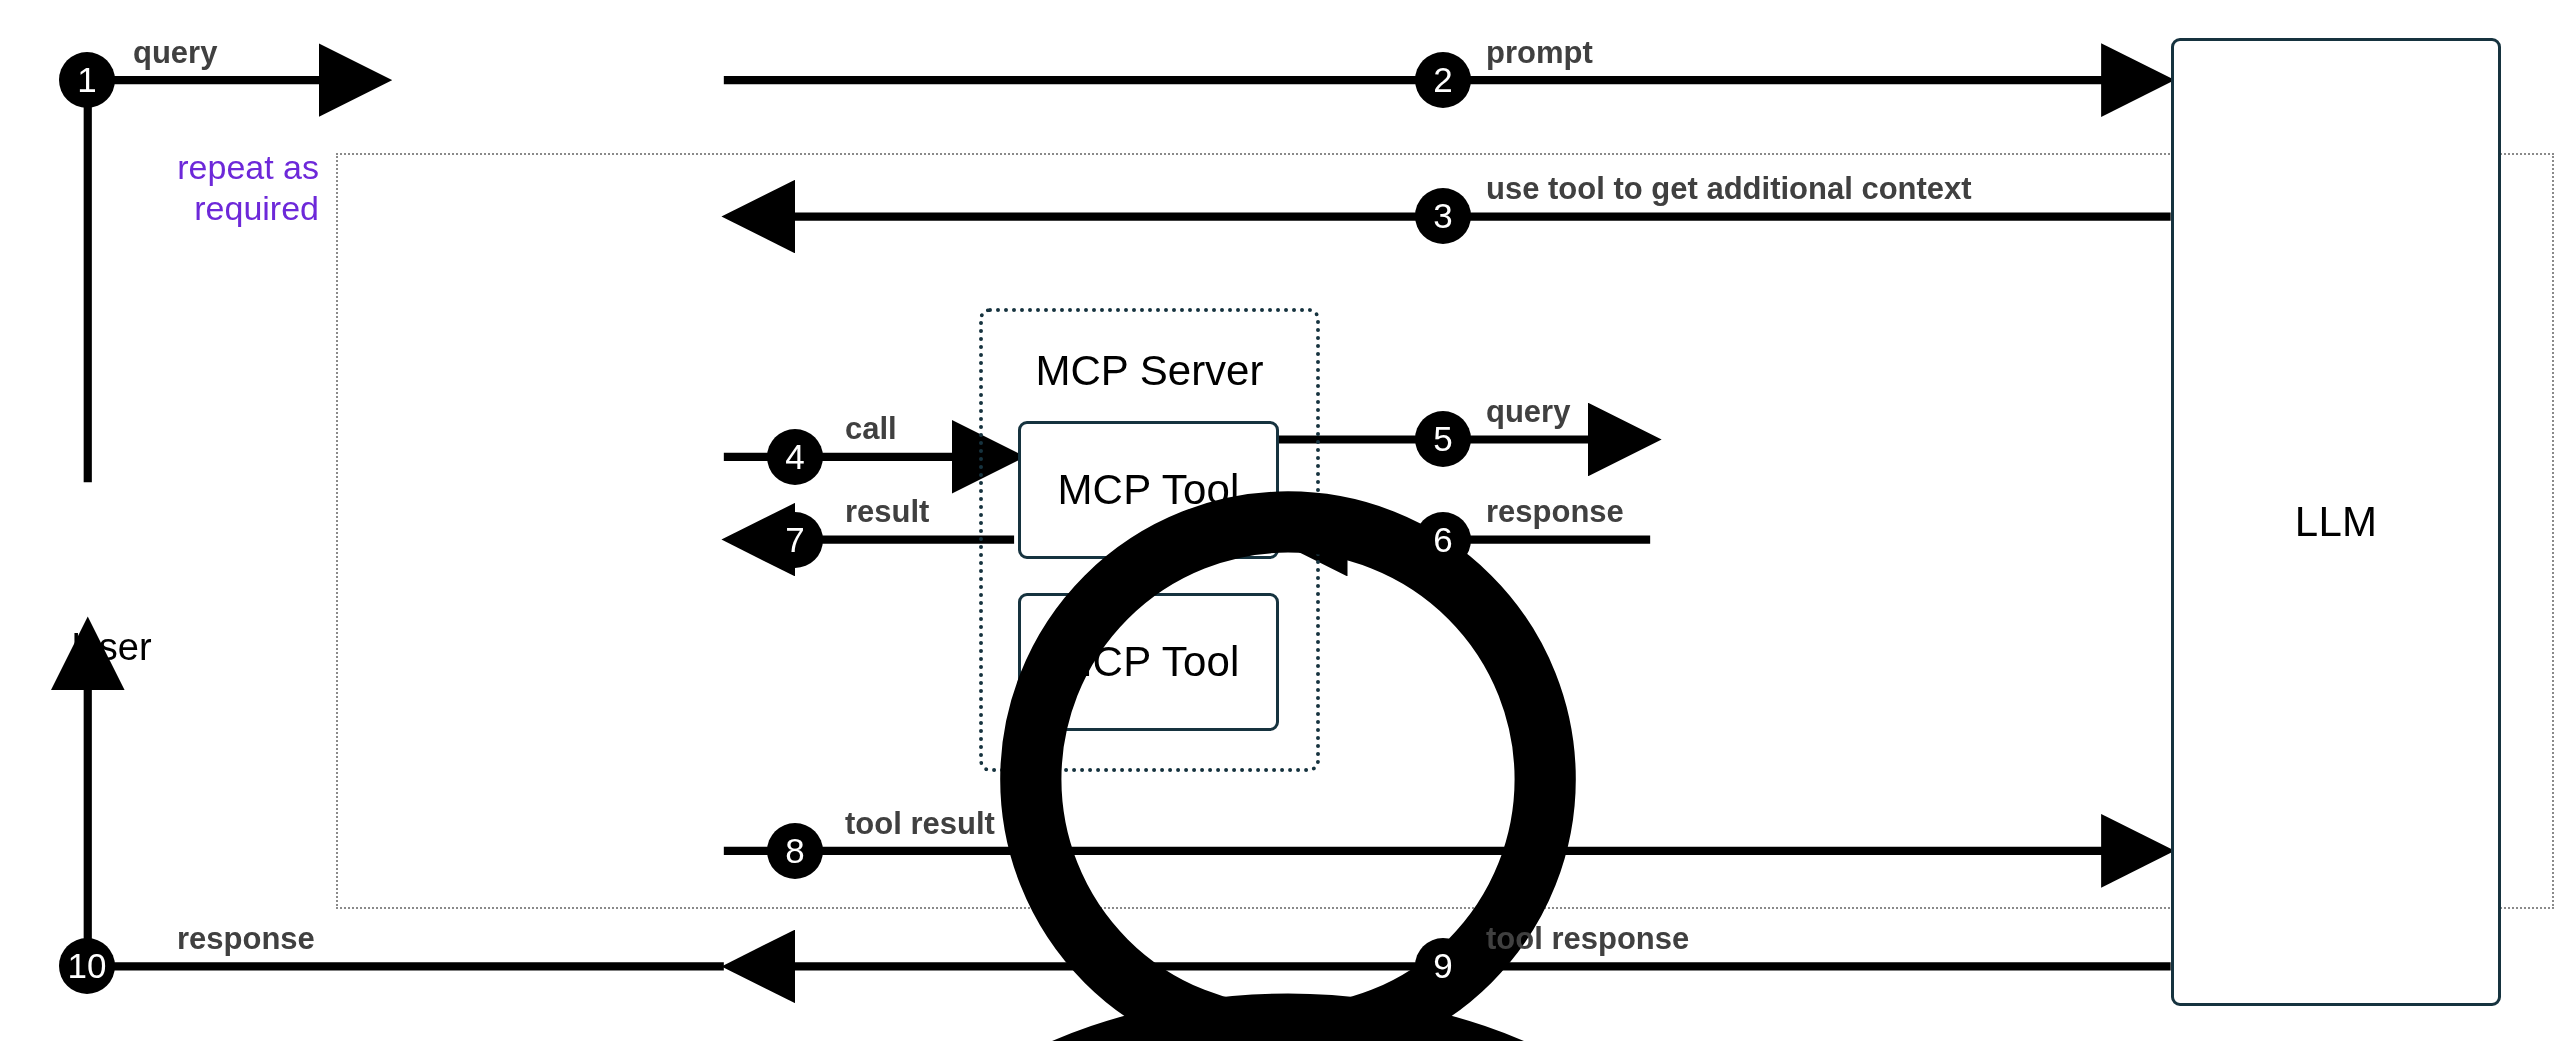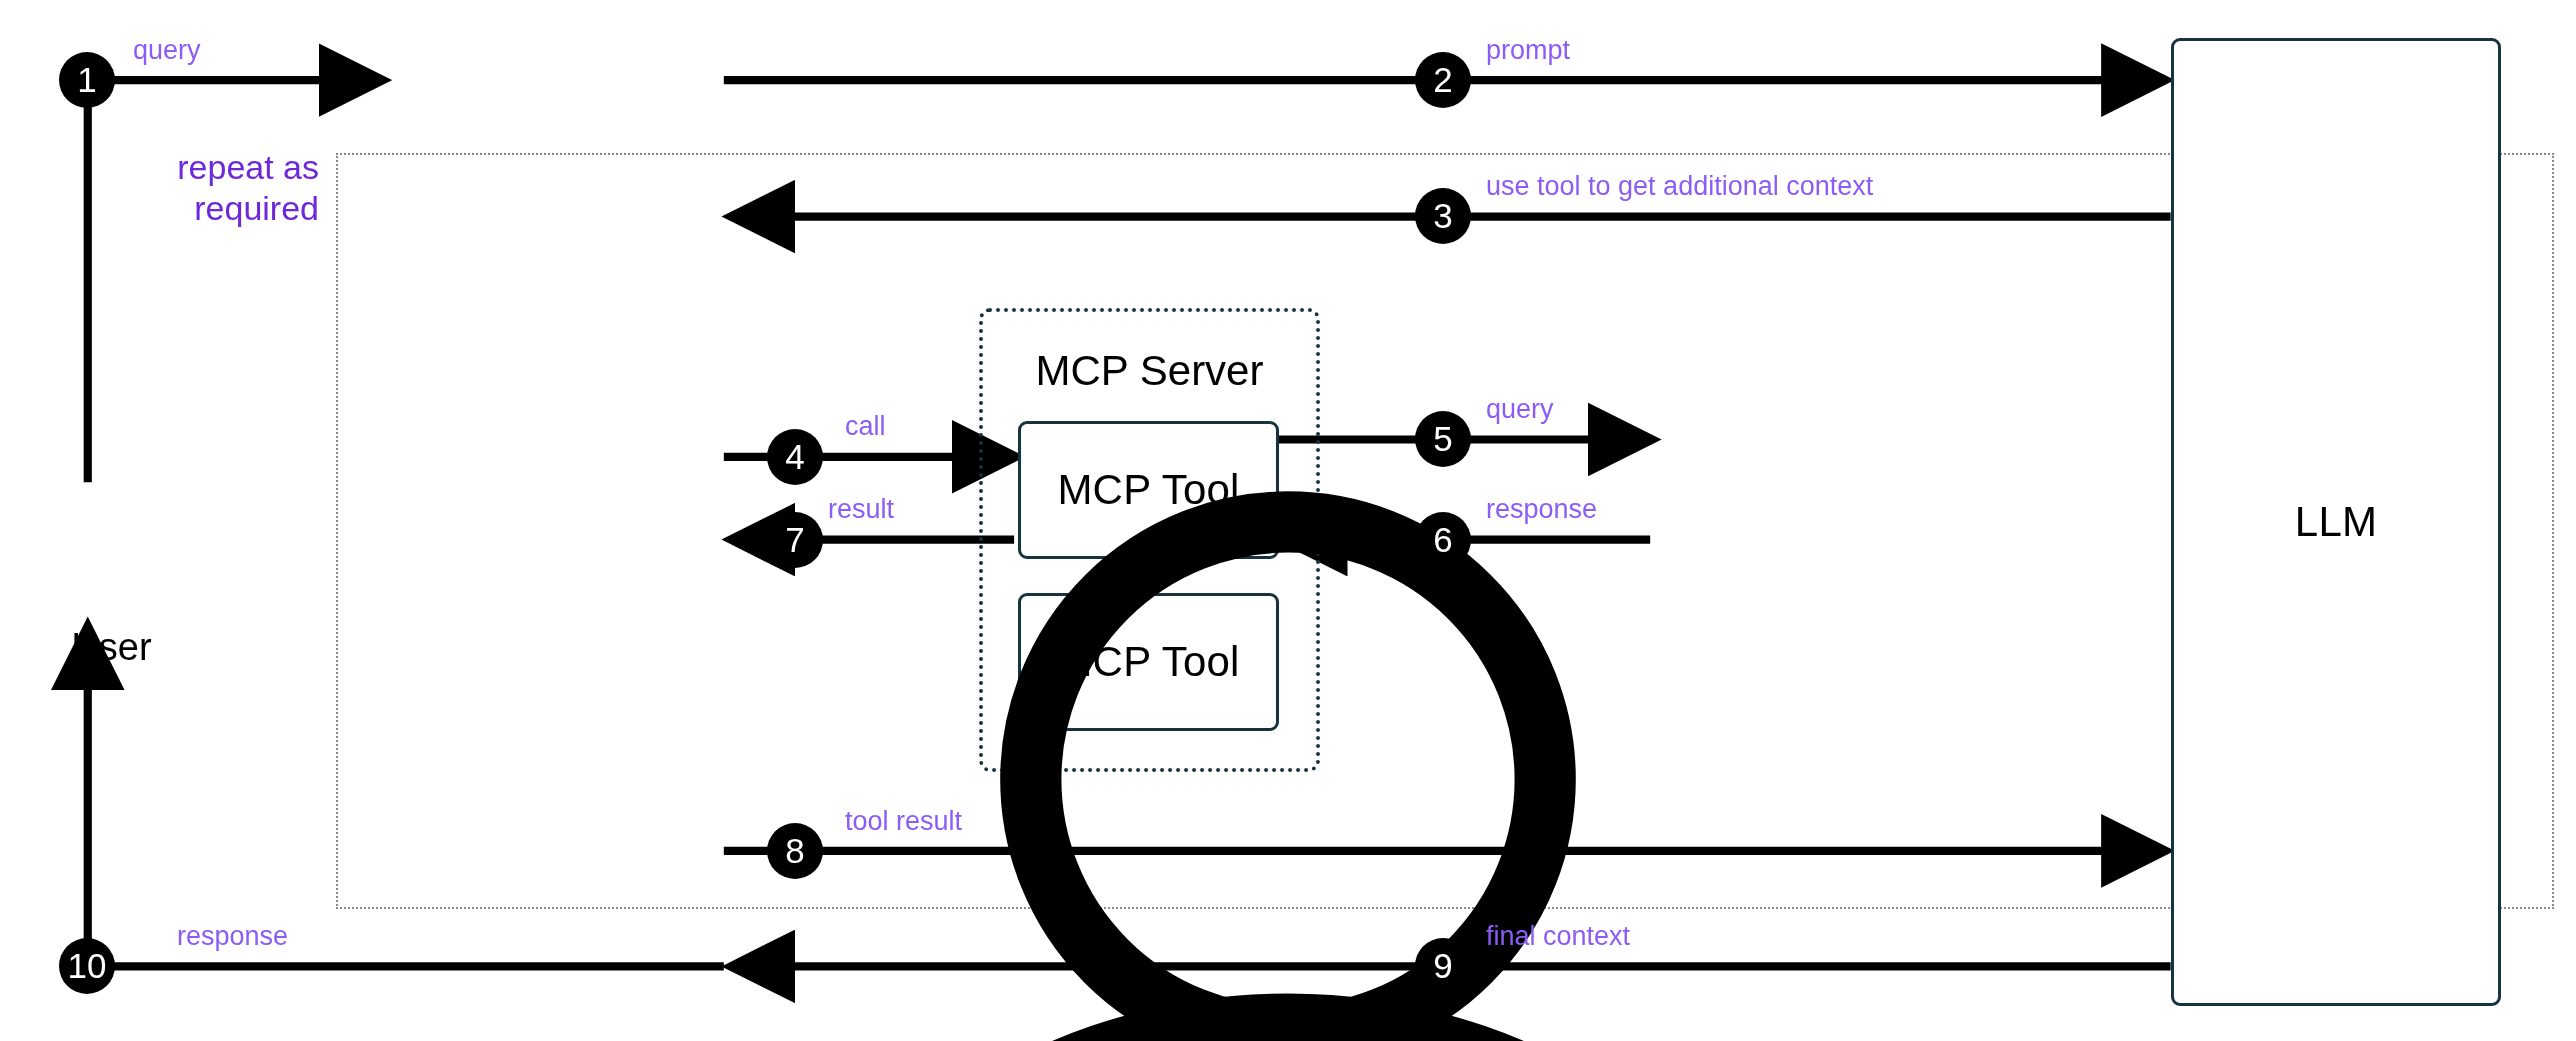--- a/index.html
+++ b/index.html
@@ -76,24 +76,25 @@
     color:#ffffff;
     font-size:35px;
     display:flex;align-items:center;justify-content:center;
     z-index:8;
     user-select:none;
   }
 
   
   .edge-label{
     position:absolute;
-    font-size:27px;
-    color:#8b5cf6;
+    font-size:31px;
+    color:#404040;
     white-space:nowrap;
     z-index:7;
+    font-weight:bold;
   }
 
   
   .actor{position:absolute;z-index:5;}
   .actor .actor-label{
     position:absolute;
     left:0;right:0;
     top:153px;
     text-align:center;
     font-size:38px;
@@ -180,25 +181,25 @@
   <div class="badge" style="left:767px;top:429px;">4</div>
   <div class="edge-label" style="left:845px;top:411px;">call</div>
 
   <div class="badge" style="left:1415px;top:411px;">5</div>
   <div class="edge-label" style="left:1486px;top:394px;">query</div>
 
   <div class="badge" style="left:1415px;top:512px;">6</div>
   <div class="edge-label" style="left:1486px;top:494px;">response</div>
 
   <div class="badge" style="left:767px;top:512px;">7</div>
-  <div class="edge-label" style="left:828px;top:494px;">result</div>
+  <div class="edge-label" style="left:845px;top:494px;">result</div>
 
   <div class="badge" style="left:767px;top:823px;">8</div>
   <div class="edge-label" style="left:845px;top:806px;">tool result</div>
 
   <div class="badge" style="left:1415px;top:938px;">9</div>
-  <div class="edge-label" style="left:1486px;top:921px;">final context</div>
+  <div class="edge-label" style="left:1486px;top:921px;">tool response</div>
 
   <div class="badge" style="left:59px;top:938px;">10</div>
   <div class="edge-label" style="left:177px;top:921px;">response</div>
 
 </div>
 
 
 </body></html>

